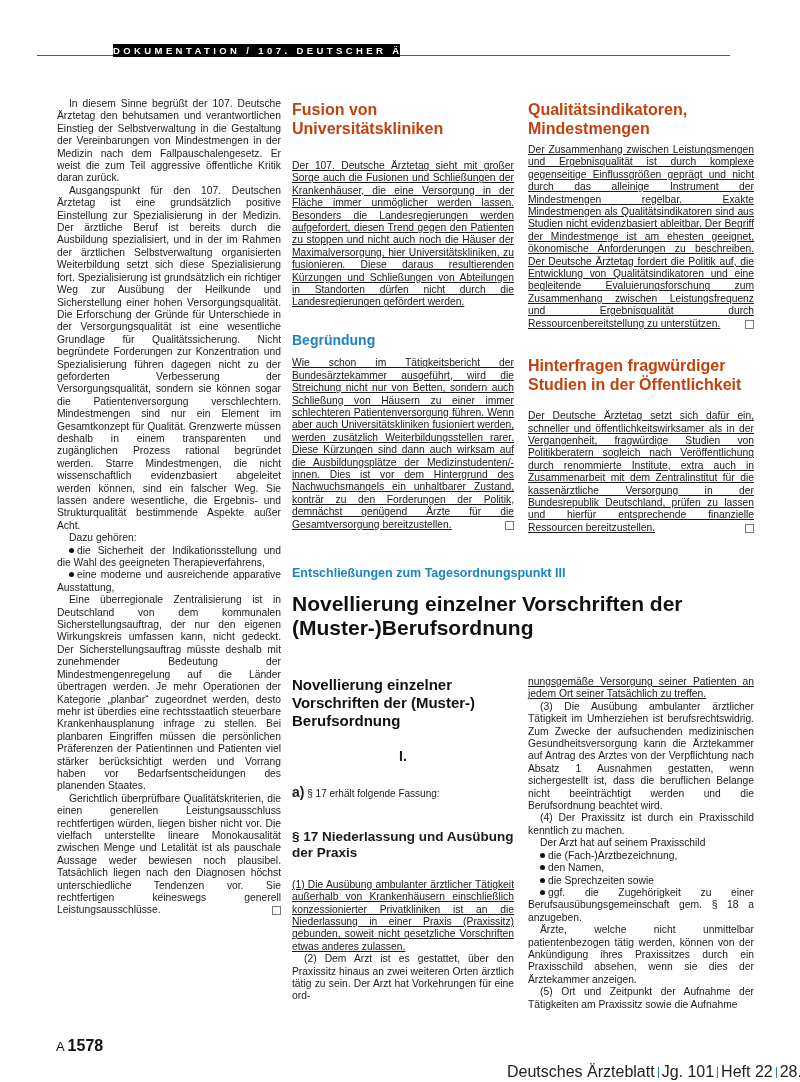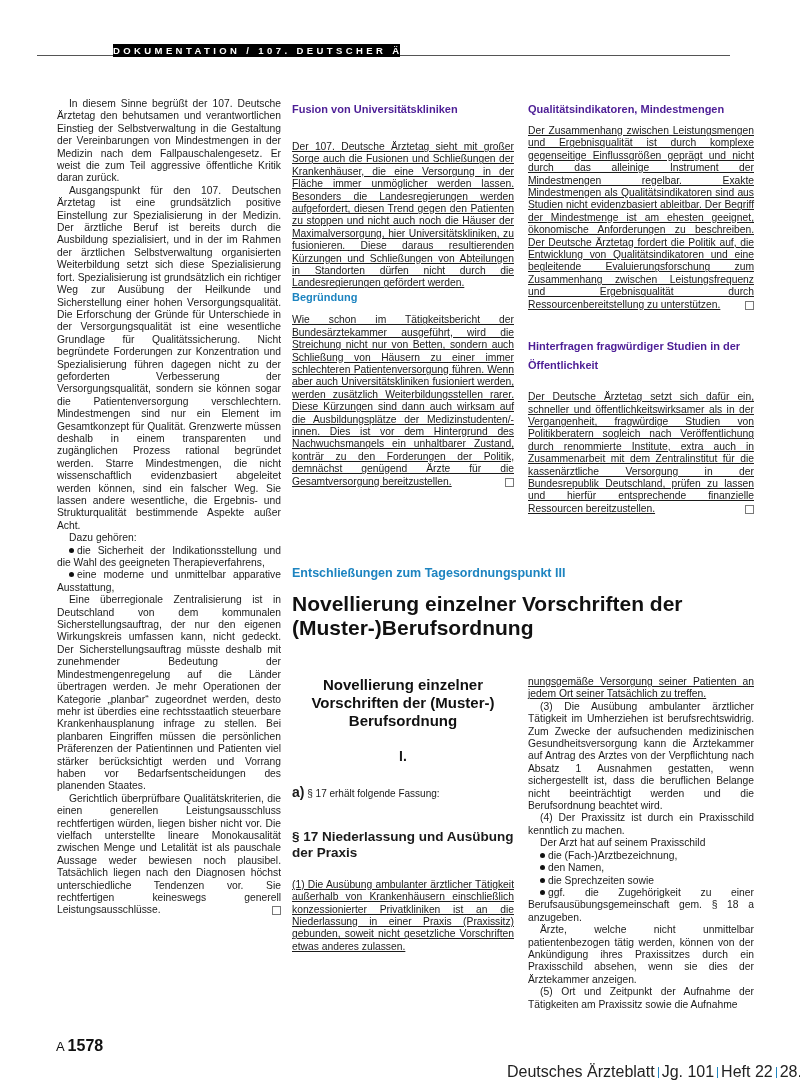--- a/index.html
+++ b/index.html
@@ -17,25 +17,25 @@
   .col p.bullet { text-indent: 12px; }
   .dot { display: inline-block; width: 5px; height: 5px; border-radius: 50%; background: #111; margin-right: 3px; vertical-align: 1px; }
   .endbox { display: inline-block; width: 7px; height: 7px; border: 1px solid #777; float: right; margin-top: 2px; }
 
   #col1 { left: 57px; top: 98px; width: 224px; }
   #col2 { left: 292px; top: 100px; width: 222px; }
   #col3 { left: 528px; top: 100px; width: 226px; }
   #col2b { left: 292px; top: 676px; width: 222px; }
   #col3b { left: 528px; top: 676px; width: 226px; }
 
-  h2.sec { font-size: 11px; line-height: 19px; font-weight: bold; margin: 0 0 12px 0; color: #4c1d95; text-align: left; }
-  h3.blue { font-size: 11px; font-weight: bold; color: #1d84c0; margin: 1px 0 11px 0; }
+  h2.sec { font-size: 16px; line-height: 19px; font-weight: bold; margin: 0 0 12px 0; color: #c2410c; text-align: left; }
+  h3.blue { font-size: 14px; font-weight: bold; color: #1d84c0; margin: 25px 0 11px 0; }
   .big-kicker { position: absolute; left: 292px; top: 566px; font-size: 12.5px; font-weight: bold; color: #1d84c0; }
   .big-title { position: absolute; left: 292px; top: 592px; width: 470px; font-size: 21px; line-height: 24px; font-weight: bold; color: #111; }
-  .sub-title { font-size: 15px; line-height: 18px; font-weight: bold; margin: 0; color: #111; text-align: center; }
+  .sub-title { font-size: 15px; line-height: 18px; font-weight: bold; margin: 0; color: #111; text-align: left; }
   .roman { text-align: center; font-size: 14px; font-weight: bold; margin: 20px 0 24px 0; }
   .para-a { font-size: 10px; margin: 12px 0 28px 0; text-align: left; }
   .para-a b { font-size: 14px; }
   .para-head { font-size: 13.5px; line-height: 16px; font-weight: bold; margin: 0 0 18px 0; text-align: left; }
 
   .footer-page { position: absolute; left: 56px; top: 1037px; font-size: 13px; color: #111; }
   .footer-page b { font-size: 16px; }
   .footer-meta { position: absolute; left: 507px; top: 1039px; font-size: 16px; color: #222; white-space: nowrap; margin-top: 24px; }
   .sep { display: inline-block; width: 1px; height: 11px; background: #1d84c0; margin: 0 3px; vertical-align: -1px; }
 </style>
@@ -44,21 +44,21 @@
 
 <div class="hl-left"></div>
 <div class="header-bar">DOKUMENTATION / 107. DEUTSCHER ÄRZTETAG</div>
 <div class="hl-right" style="left:400px;width:330px;"></div>
 
 <div class="col" id="col1">
   <p>In diesem Sinne begrüßt der 107. Deutsche Ärztetag den behutsamen und verantwortlichen Einstieg der Selbstverwaltung in die Gestaltung der Vereinbarungen von Mindestmengen in der Medizin nach dem Fallpauschalengesetz. Er weist die zum Teil aggressive öffentliche Kritik daran zurück.</p>
   <p>Ausgangspunkt für den 107. Deutschen Ärztetag ist eine grundsätzlich positive Einstellung zur Spezialisierung in der Medizin. Der ärztliche Beruf ist bereits durch die Ausbildung spezialisiert, und in der im Rahmen der ärztlichen Selbstverwaltung organisierten Weiterbildung setzt sich diese Spezialisierung fort. Spezialisierung ist grundsätzlich ein richtiger Weg zur Ausübung der Heilkunde und Sicherstellung einer hohen Versorgungsqualität. Die Erforschung der Gründe für Unterschiede in der Versorgungsqualität ist eine wesentliche Grundlage für Qualitätssicherung. Nicht begründete Forderungen zur Konzentration und Spezialisierung führen dagegen nicht zu der geforderten Verbesserung der Versorgungsqualität, sondern sie können sogar die Patientenversorgung verschlechtern. Mindestmengen sind nur ein Element im Gesamtkonzept für Qualität. Grenzwerte müssen deshalb in einem transparenten und zugänglichen Prozess rational begründet werden. Starre Mindestmengen, die nicht wissenschaftlich evidenzbasiert abgeleitet werden können, sind ein falscher Weg. Sie lassen andere wesentliche, die Ergebnis- und Strukturqualität bestimmende Aspekte außer Acht.</p>
   <p>Dazu gehören:</p>
   <p class="bullet"><span class="dot"></span><span>die Sicherheit der Indikationsstellung und die Wahl des geeigneten Therapieverfahrens,</span></p>
-  <p class="bullet"><span class="dot"></span><span>eine moderne und unmittelbar apparative Ausstattung,</span></p>
+  <p class="bullet"><span class="dot"></span><span>eine moderne und ausreichende apparative Ausstattung,</span></p>
   <p>Eine überregionale Zentralisierung ist in Deutschland von dem kommunalen Sicherstellungsauftrag, der nur den eigenen Wirkungskreis umfassen kann, nicht gedeckt. Der Sicherstellungsauftrag müsste deshalb mit zunehmender Bedeutung der Mindestmengenregelung auf die Länder übertragen werden. Je mehr Operationen der Kategorie „planbar“ zugeordnet werden, desto mehr ist überdies eine rechtsstaatlich steuerbare Krankenhausplanung infrage zu stellen. Bei planbaren Eingriffen müssen die persönlichen Präferenzen der Patientinnen und Patienten viel stärker berücksichtigt werden und Vorrang haben vor Bedarfsentscheidungen des planenden Staates.</p>
   <p><span>Gerichtlich überprüfbare Qualitätskriterien, die einen generellen Leistungsausschluss rechtfertigen würden, liegen bisher nicht vor. Die vielfach unterstellte lineare Monokausalität zwischen Menge und Letalität ist als pauschale Aussage weder bewiesen noch plausibel. Tatsächlich liegen nach den Diagnosen höchst unterschiedliche Tendenzen vor. Sie rechtfertigen keineswegs generell Leistungsausschlüsse.</span><span class="endbox"></span></p>
 </div>
 
 <div class="col" id="col2">
   <h2 class="sec" style="margin-bottom:22px;">Fusion von Universitätskliniken</h2>
   <p class="noind">Der 107. Deutsche Ärztetag sieht mit großer Sorge auch die Fusionen und Schließungen der Krankenhäuser, die eine Versorgung in der Fläche immer unmöglicher werden lassen. Besonders die Landesregierungen werden aufgefordert, diesen Trend gegen den Patienten zu stoppen und nicht auch noch die Häuser der Maximalversorgung, hier Universitätskliniken, zu fusionieren. Diese daraus resultierenden Kürzungen und Schließungen von Abteilungen in Standorten dürfen nicht durch die Landesregierungen gefördert werden.</p>
   <h3 class="blue">Begründung</h3>
   <p class="noind"><span>Wie schon im Tätigkeitsbericht der Bundesärztekammer ausgeführt, wird die Streichung nicht nur von Betten, sondern auch Schließung von Häusern zu einer immer schlechteren Patientenversorgung führen. Wenn aber auch Universitätskliniken fusioniert werden, werden zusätzlich Weiterbildungsstellen rarer. Diese Kürzungen sind dann auch wirksam auf die Ausbildungsplätze der Medizinstudenten/-innen. Dies ist vor dem Hintergrund des Nachwuchsmangels ein unhaltbarer Zustand, konträr zu den Forderungen der Politik, demnächst genügend Ärzte für die Gesamtversorgung bereitzustellen.</span><span class="endbox"></span></p>
 </div>
@@ -72,20 +72,21 @@
 
 <div class="big-kicker">Entschließungen zum Tagesordnungspunkt III</div>
 <div class="big-title">Novellierung einzelner Vorschriften der (Muster-)Berufsordnung</div>
 
 <div class="col" id="col2b">
   <h4 class="sub-title">Novellierung einzelner Vorschriften der (Muster-) Berufsordnung</h4>
   <div class="roman">I.</div>
   <div class="para-a"><b>a)</b> <span>§ 17 erhält folgende Fassung:</span></div>
   <div class="para-head">§ 17 Niederlassung und Ausübung der Praxis</div>
   <p class="noind">(1) Die Ausübung ambulanter ärztlicher Tätigkeit außerhalb von Krankenhäusern einschließlich konzessionierter Privatkliniken ist an die Niederlassung in einer Praxis (Praxissitz) gebunden, soweit nicht gesetzliche Vorschriften etwas anderes zulassen.</p>
+  <p>(2) Dem Arzt ist es gestattet, über den Praxissitz hinaus an zwei weiteren Orten ärztlich tätig zu sein. Der Arzt hat Vorkehrungen für eine ord-</p>
 </div>
 
 <div class="col" id="col3b">
   <p class="noind">nungsgemäße Versorgung seiner Patienten an jedem Ort seiner Tatsächlich zu treffen.</p>
   <p>(3) Die Ausübung ambulanter ärztlicher Tätigkeit im Umherziehen ist berufsrechtswidrig. Zum Zwecke der aufsuchenden medizinischen Gesundheitsversorgung kann die Ärztekammer auf Antrag des Arztes von der Verpflichtung nach Absatz 1 Ausnahmen gestatten, wenn sichergestellt ist, dass die beruflichen Belange nicht beeinträchtigt werden und die Berufsordnung beachtet wird.</p>
   <p>(4) Der Praxissitz ist durch ein Praxisschild kenntlich zu machen.</p>
   <p>Der Arzt hat auf seinem Praxisschild</p>
   <p class="bullet"><span class="dot"></span><span>die (Fach-)Arztbezeichnung,</span></p>
   <p class="bullet"><span class="dot"></span><span>den Namen,</span></p>
   <p class="bullet"><span class="dot"></span><span>die Sprechzeiten sowie</span></p>

